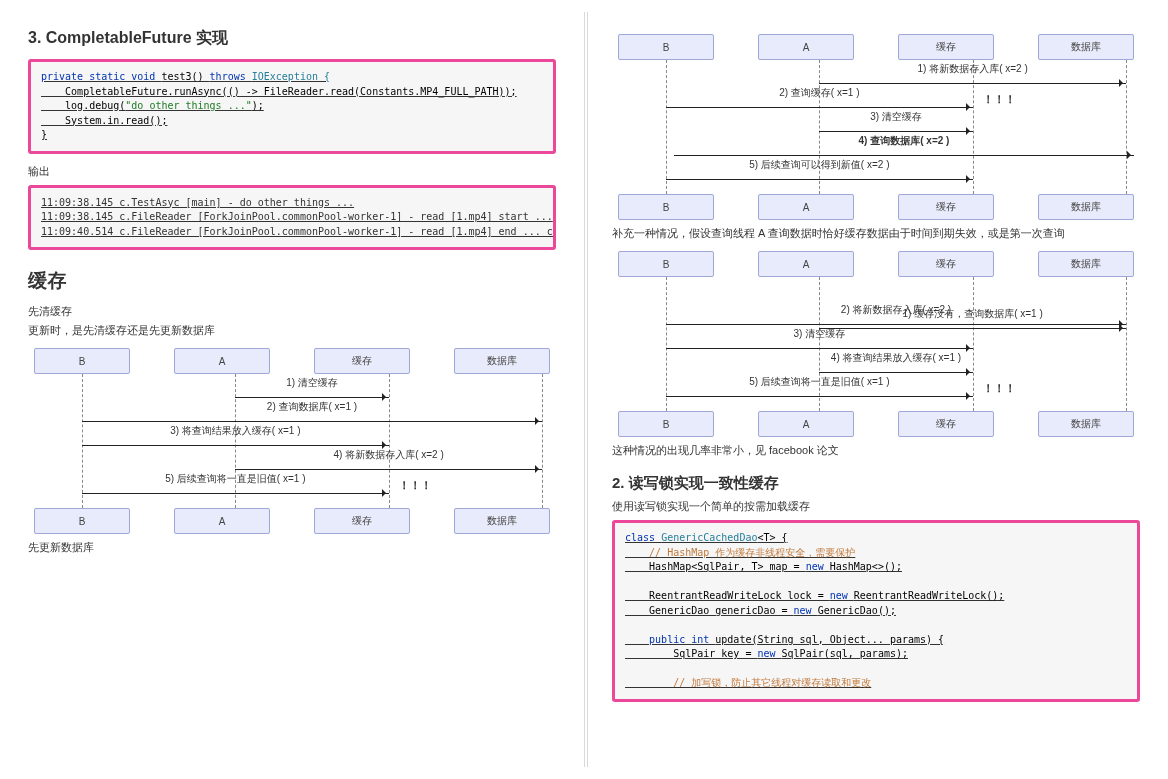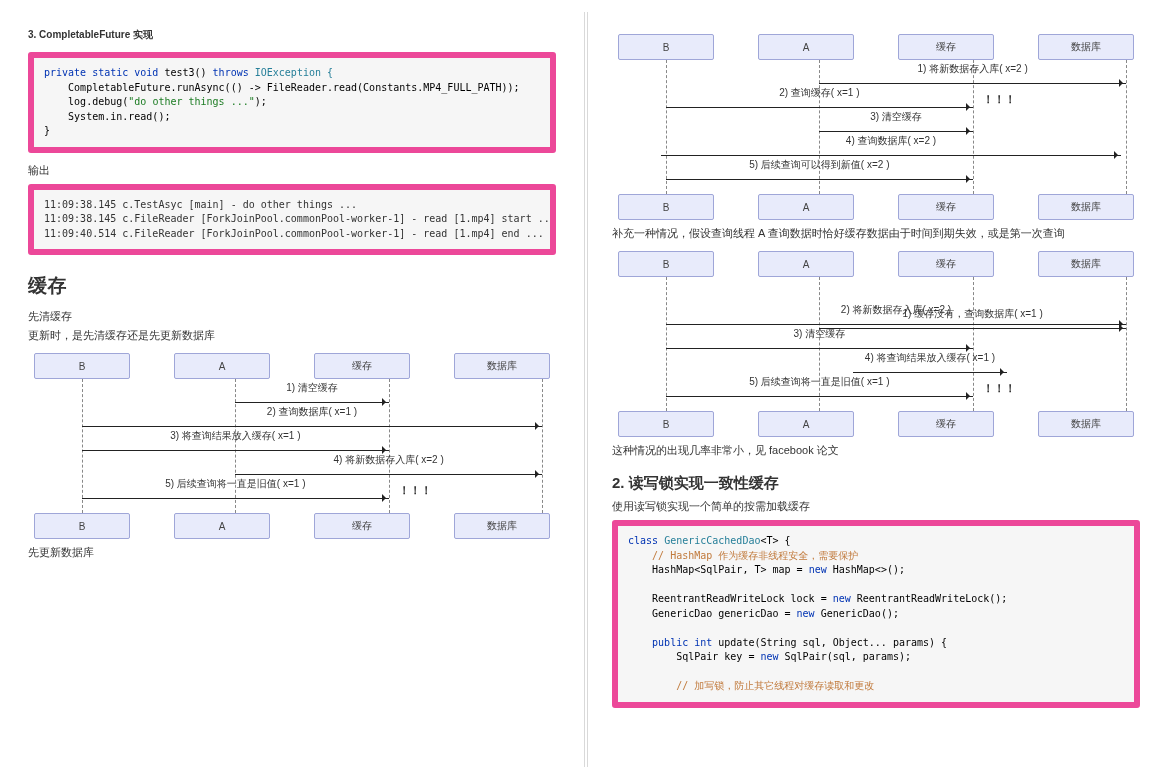--- a/index.html
+++ b/index.html
@@ -24,33 +24,34 @@
   .divider {
     position: absolute;
     left: 584px;
     top: 12px;
     bottom: 12px;
     width: 0;
     border-left: 4px double #d9d9d9;
   }
   h1 { font-size: 19px; font-weight: 700; margin: 18px 0 10px 0; letter-spacing: .5px; }
   h2 { font-size: 15px; font-weight: 700; margin: 16px 0 6px 0; }
-  h3 { font-size: 10px; font-weight: 700; margin: 4px 0 10px 0; }
+  h3 { font-size: 16px; font-weight: 700; margin: 4px 0 10px 0; }
   p { margin: 4px 0; font-size: 11px; }
   .codebox {
     background: #f6f6f6;
-    border: 6px solid #ec4899;
+    border: 3px solid #ec4899;
     border-radius: 3px;
     padding: 8px 10px;
     font-family: Consolas, Menlo, monospace;
     font-size: 10px;
     line-height: 1.45;
     white-space: pre;
     overflow: hidden;
     margin: 6px 0 10px 0;
+    text-decoration: underline;
   }
   .kw   { color: #0033b3; }
   .fn   { color: #000; }
   .type { color: #267f99; }
   .str  { color: #1c7c23; }
   .cmt  { color: #c17a3c; }
   
   .seq {
     position: relative;
     margin: 10px 0 6px 0;
@@ -178,21 +179,21 @@
           <div class="arrow right" style="left: 207.333px; width: 306.667px; top: 10px;">
             <span class="lbl">1) 将新数据存入库( x=2 )</span>
           </div>
           <div class="arrow right" style="left: 54px; width: 306.667px; top: 34px;">
             <span class="lbl">2) 查询缓存( x=1 )</span>
           </div>
           <span class="excl" style="position: absolute; left: 366.667px; top: 32px;">！！！</span>
           <div class="arrow right" style="left: 207.333px; width: 153.333px; top: 58px;">
             <span class="lbl">3) 清空缓存</span>
           </div>
-          <div class="arrow right" style="left: 49px; width: 460px; top: 82px;">
+          <div class="arrow right" style="left: 62px; width: 460px; top: 82px; font-weight: bold;">
             <span class="lbl">4) 查询数据库( x=2 )</span>
           </div>
           <div class="arrow right" style="left: 54px; width: 306.667px; top: 106px;">
             <span class="lbl">5) 后续查询可以得到新值( x=2 )</span>
           </div>
         </div>
         <div class="lane-row">
           <div class="actor">B</div>
           <div class="actor">A</div>
           <div class="actor">缓存</div>
@@ -214,21 +215,21 @@
           <div class="lifeline" style="left: 514px;"></div>
           <div class="arrow right" style="left: 207.333px; width: 306.667px; top: 10px; margin-top: 28px;">
             <span class="lbl">1) 缓存没有，查询数据库( x=1 )</span>
           </div>
           <div class="arrow right" style="left: 54px; width: 460px; top: 34px;">
             <span class="lbl">2) 将新数据存入库( x=2 )</span>
           </div>
           <div class="arrow right" style="left: 54px; width: 306.667px; top: 58px;">
             <span class="lbl">3) 清空缓存</span>
           </div>
-          <div class="arrow right" style="left: 207.333px; width: 153.333px; top: 82px; margin-left: 34px;">
+          <div class="arrow right" style="left: 207.333px; width: 153.333px; top: 82px;">
             <span class="lbl">4) 将查询结果放入缓存( x=1 )</span>
           </div>
           <div class="arrow right" style="left: 54px; width: 306.667px; top: 106px;">
             <span class="lbl">5) 后续查询将一直是旧值( x=1 )</span>
           </div>
           <span class="excl" style="position: absolute; left: 366.667px; top: 104px;">！！！</span>
         </div>
         <div class="lane-row">
           <div class="actor">B</div>
           <div class="actor">A</div>

